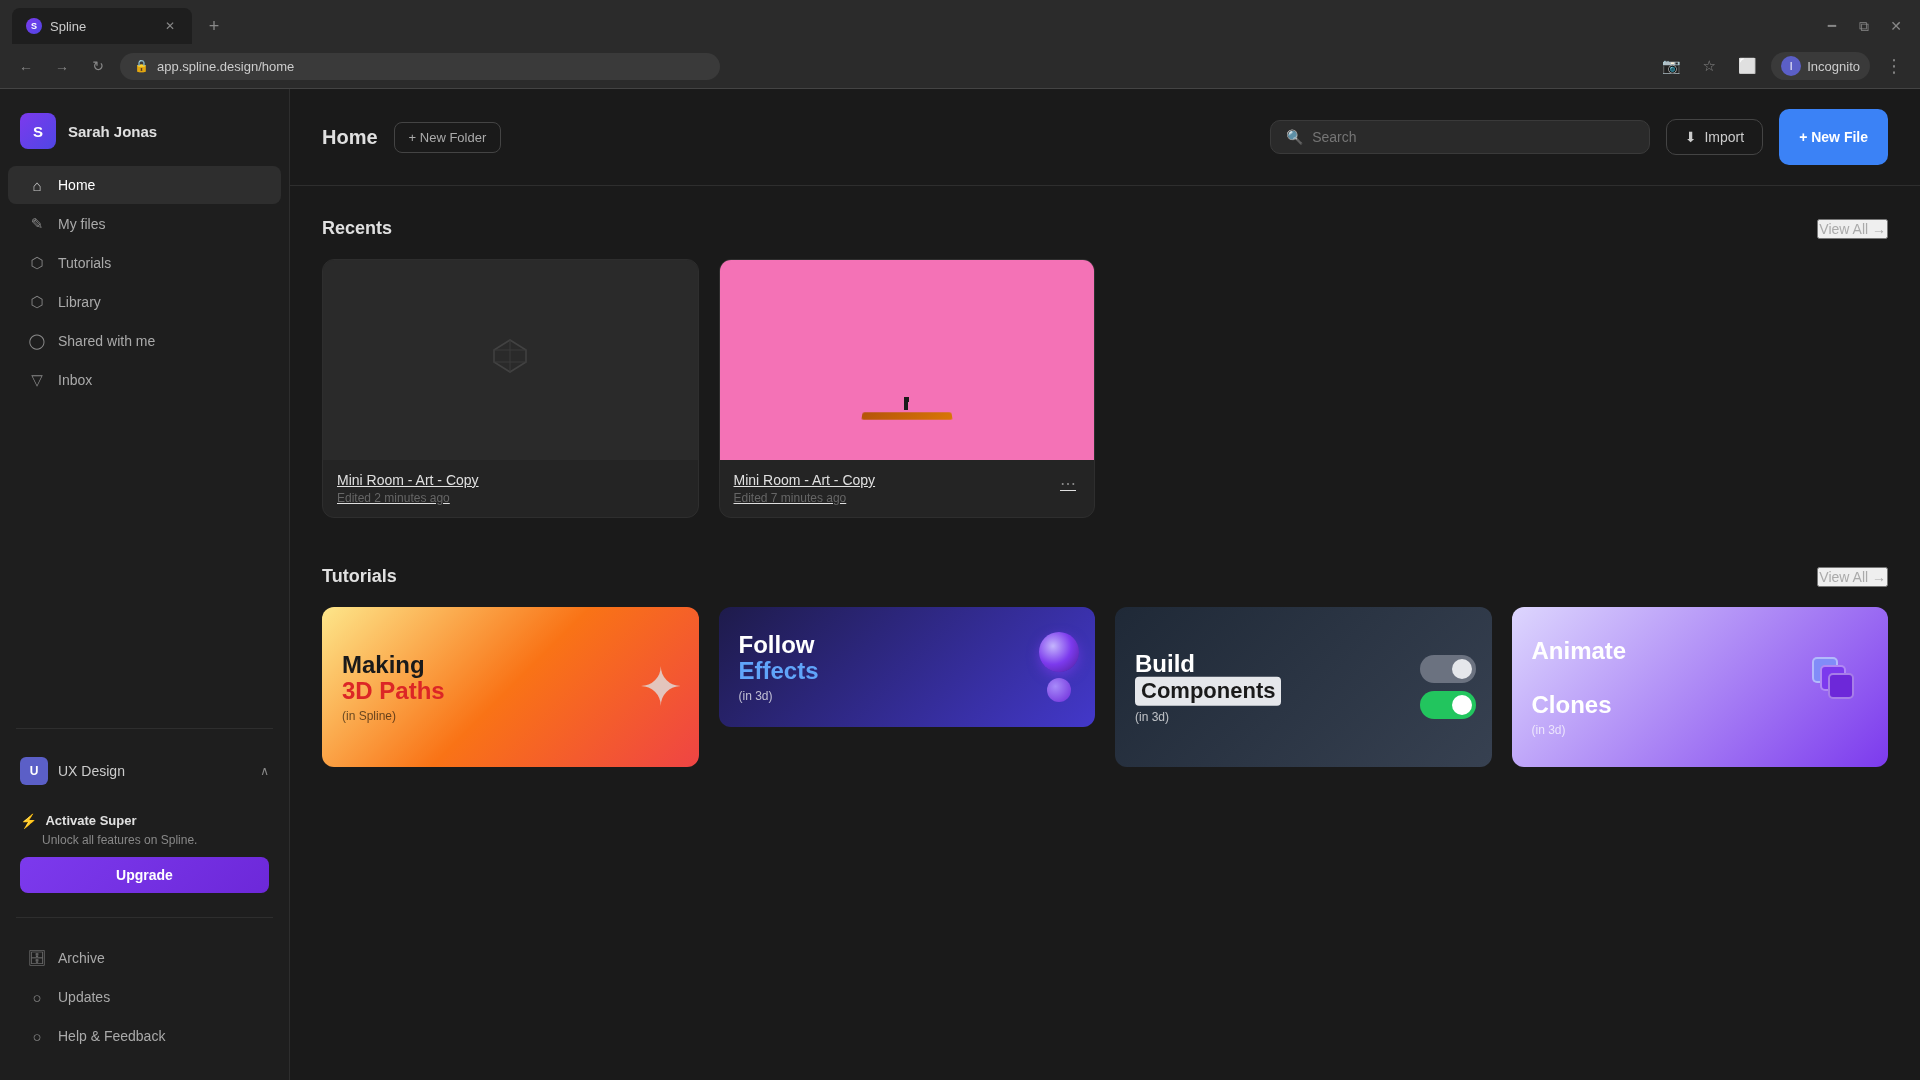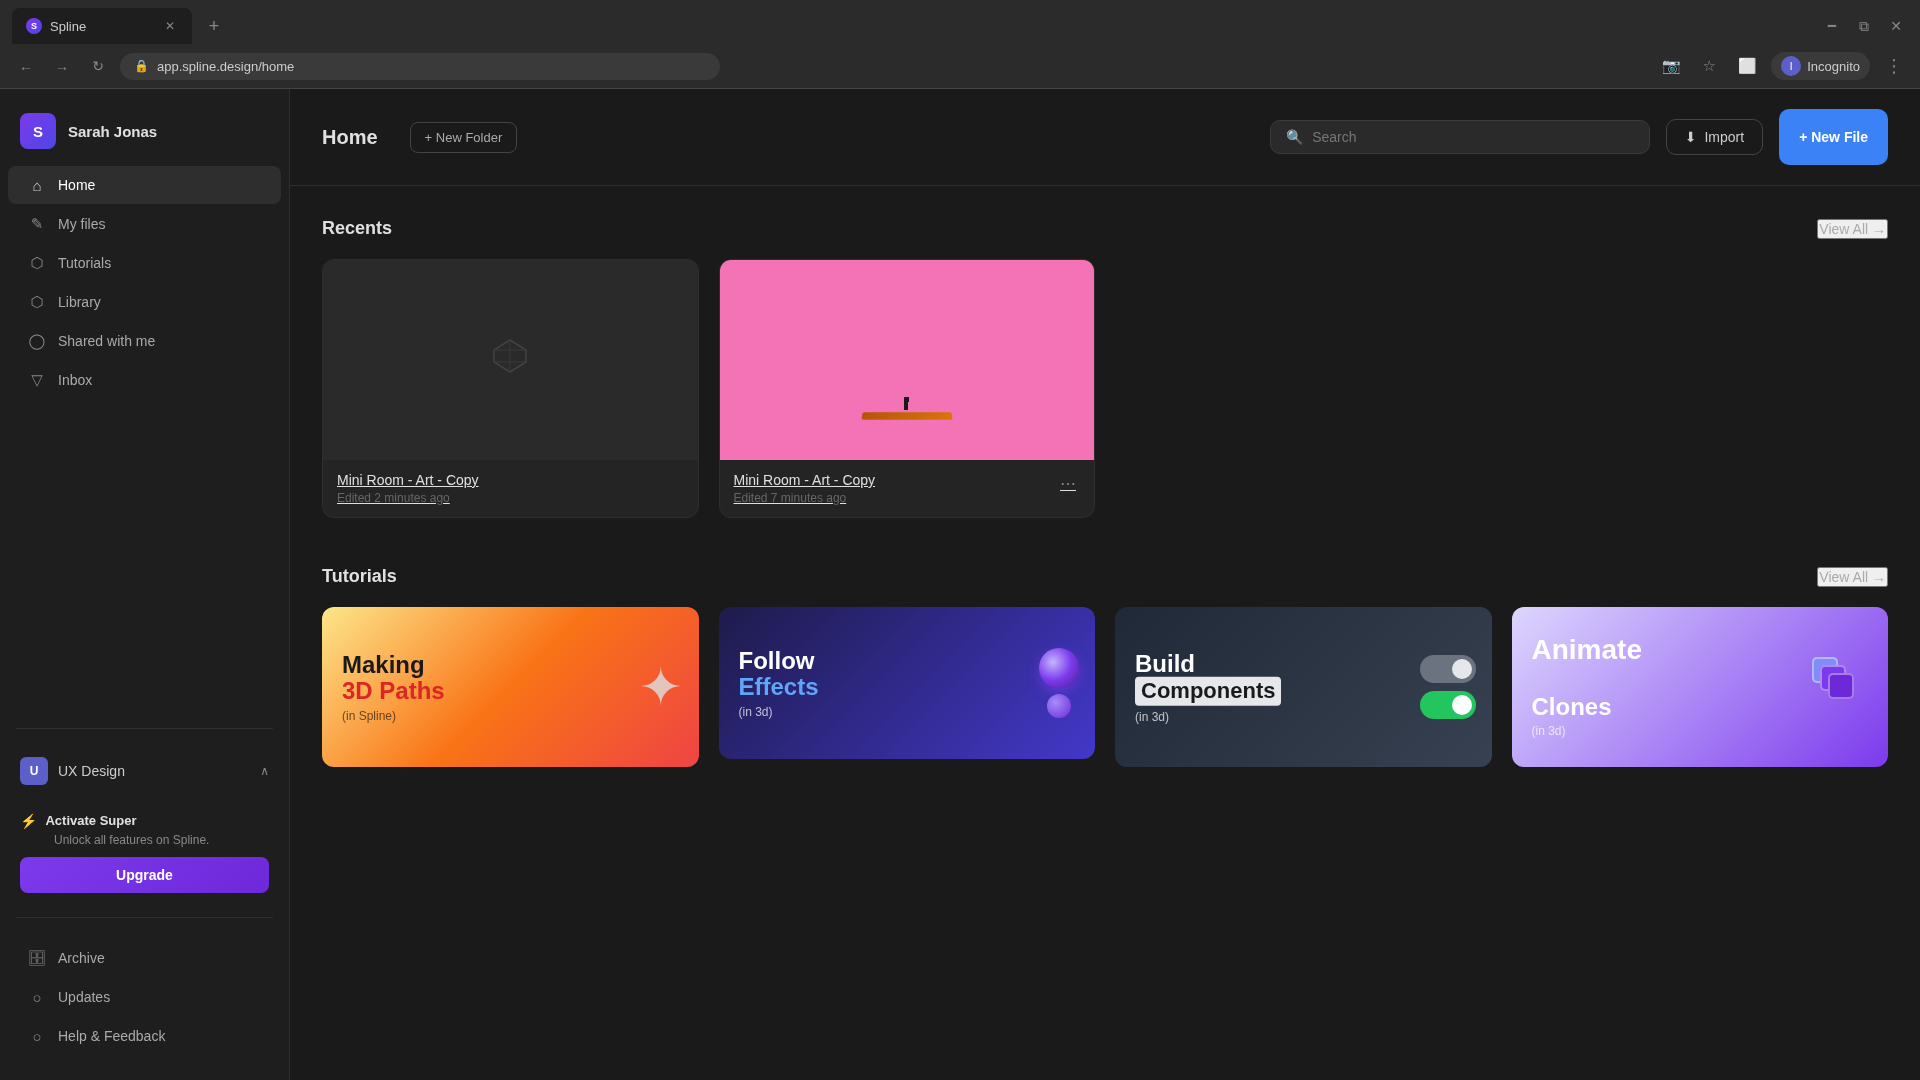--- a/index.html
+++ b/index.html
@@ -238,21 +238,21 @@
       display: flex;
       align-items: flex-start;
       gap: 8px;
       margin-bottom: 4px;
     }
     .lightning-icon {
       color: #facc15;
       font-size: 14px;
     }
     .activate-text { font-size: 13px; color: #e0e0e0; font-weight: 600; }
-    .activate-sub { font-size: 12px; color: #888; margin-left: 34px; margin-bottom: 10px; }
+    .activate-sub { font-size: 12px; color: #888; margin-left: 22px; margin-bottom: 10px; }
     .upgrade-btn {
       width: 100%;
       background: linear-gradient(135deg, #7c3aed, #6d28d9);
       border: none;
       border-radius: 8px;
       padding: 10px;
       font-size: 14px;
       color: white;
       font-weight: 600;
       cursor: pointer;
@@ -290,21 +290,20 @@
       display: flex;
       align-items: center;
       gap: 6px;
       padding: 7px 14px;
       border: 1px solid #444;
       border-radius: 8px;
       background: transparent;
       color: #aaa;
       font-size: 13px;
       cursor: pointer;
-      margin-left: 16px;
     }
     .search-bar {
       margin-left: auto;
       display: flex;
       align-items: center;
       gap: 8px;
       background: #2a2a2a;
       border: 1px solid #3a3a3a;
       border-radius: 10px;
       padding: 8px 16px;
@@ -666,21 +665,21 @@
           <div class="tut-text-overlay">
             <div style="font-size:24px; font-weight:900; line-height:1.1; color:#1a1a1a;">Making</div>
             <div style="font-size:24px; font-weight:900; line-height:1.1; color:#dc2626;">3D Paths</div>
             <div style="font-size:12px; color:rgba(0,0,0,0.6); margin-top:4px;">(in Spline)</div>
           </div>
           <div class="tut-visual">
             <div style="font-size:52px; opacity:0.8;">✦</div>
           </div>
         </div>
 
-        <div class="tutorial-card tut-thumb-2" style="position:relative; height:152px;">
+        <div class="tutorial-card tut-thumb-2" style="position:relative; height:120px;">
           <div class="tut-text-overlay">
             <div style="font-size:24px; font-weight:900; line-height:1.1; color:white;">Follow</div>
             <div style="font-size:24px; font-weight:900; line-height:1.1; color:#60a5fa;">Effects</div>
             <div style="font-size:12px; color:rgba(255,255,255,0.7); margin-top:4px;">(in 3d)</div>
           </div>
           <div class="tut-visual">
             <div style="display:flex; flex-direction:column; gap:6px; align-items:center;">
               <div style="width:40px;height:40px;border-radius:50%;background:radial-gradient(circle at 35% 35%,#c4b5fd,#7c3aed,#4c1d95);box-shadow:0 4px 12px rgba(124,58,237,0.6);"></div>
               <div style="width:24px;height:24px;border-radius:50%;background:radial-gradient(circle at 35% 35%,#a78bfa,#6d28d9);"></div>
             </div>
@@ -700,21 +699,21 @@
               </div>
               <div style="width:56px;height:28px;background:#22c55e;border-radius:14px;position:relative;">
                 <div style="position:absolute;right:4px;top:4px;width:20px;height:20px;background:white;border-radius:50%;"></div>
               </div>
             </div>
           </div>
         </div>
 
         <div class="tutorial-card tut-thumb-4" style="position:relative; height:160px;">
           <div class="tut-text-overlay">
-            <div style="font-size:28px; font-weight:900; line-height:1.1; color:white;">Animate</div>
+            <div style="font-size:24px; font-weight:900; line-height:1.1; color:white;">Animate</div>
             <div style="font-size:24px; font-weight:700; line-height:1.1; color:white;margin-top:28px;">Clones</div>
             <div style="font-size:12px; color:rgba(255,255,255,0.7); margin-top:4px;">(in 3d)</div>
           </div>
           <div class="tut-visual">
             <div style="position:relative;width:60px;height:60px;">
               <div style="position:absolute;top:0;left:0;width:26px;height:26px;border-radius:5px;background:#818cf8;border:2px solid rgba(255,255,255,0.4);"></div>
               <div style="position:absolute;top:8px;left:8px;width:26px;height:26px;border-radius:5px;background:#7c3aed;border:2px solid rgba(255,255,255,0.4);"></div>
               <div style="position:absolute;top:16px;left:16px;width:26px;height:26px;border-radius:5px;background:#6d28d9;border:2px solid rgba(255,255,255,0.4);"></div>
             </div>
           </div>

